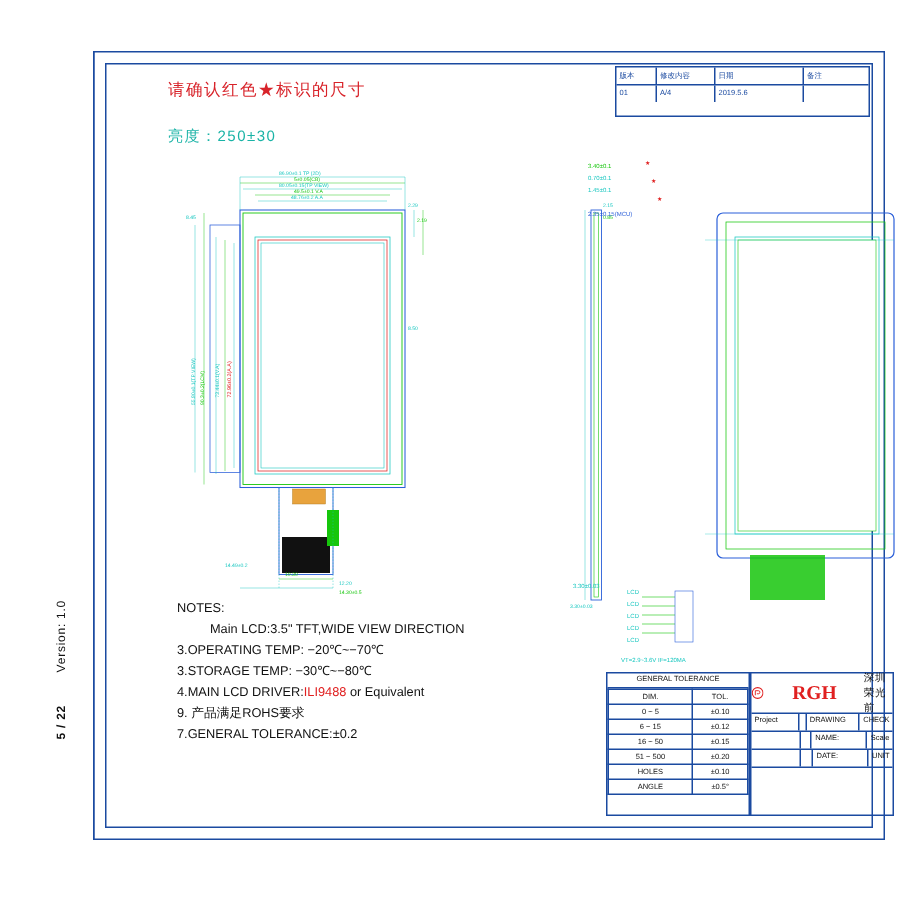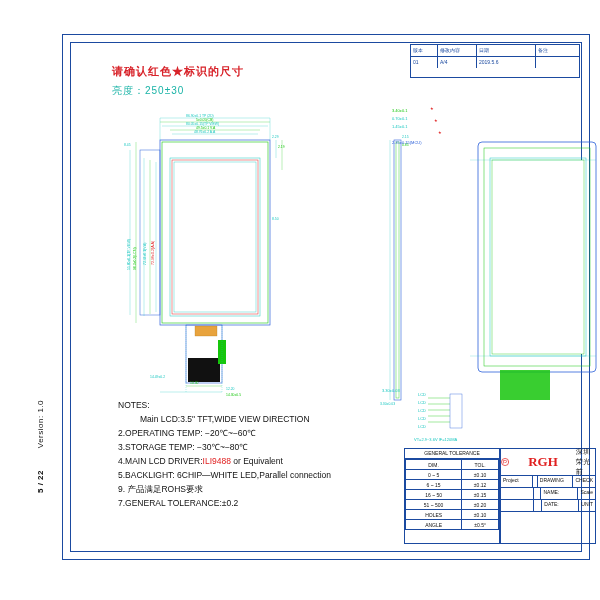--- a/index.html
+++ b/index.html
@@ -39,21 +39,21 @@
     font-size:5px;color:#1b4aa0;
   }
   .tb-rev{left:410px;top:44px;width:170px;height:34px;}
   .tb-rev .hdr{display:flex;height:11px;border-bottom:1px solid #1b4aa0;}
   .tb-rev .hdr>div{border-right:1px solid #1b4aa0;padding:2px 2px;font-size:5px;overflow:hidden;}
   .tb-rev .row{display:flex;height:11px;}
   .tb-rev .row>div{border-right:1px solid #1b4aa0;padding:2px;font-size:5px;overflow:hidden;}
   .c1{width:22px;} .c2{width:34px;} .c3{width:54px;} .c4{flex:1;border-right:none !important;}
   
   .red-note{
-    position:absolute;left:112px;top:64px;color:#d8232a;font-size:11px;font-weight:bold;
+    position:absolute;left:112px;top:52px;color:#d8232a;font-size:11px;font-weight:normal;
     letter-spacing:1px;
   }
   .bright-note{
     position:absolute;left:112px;top:84px;color:#19b3a6;font-size:10px;letter-spacing:1px;
   }
   
   .dwg{position:absolute;left:100px;top:100px;width:300px;height:300px;}
   .blue{stroke:#2b5fd9;fill:none;}
   .green{stroke:#16c60c;fill:none;}
   .cyan{stroke:#19c7c0;fill:none;}
@@ -238,24 +238,23 @@
   <div class="tinytxt" style="left:418px;top:400px;">LCD</div>
   <div class="tinytxt" style="left:418px;top:408px;">LCD</div>
   <div class="tinytxt" style="left:418px;top:416px;">LCD</div>
   <div class="tinytxt" style="left:418px;top:424px;">LCD</div>
   <div class="tinytxt" style="left:414px;top:437px;">VT=2.9~3.6V  IF=120MA</div>
   <div class="tinytxt" style="left:382px;top:388px;">3.30±0.03</div>
 
   <div class="notes">
     <div class="notes-line ttl">NOTES:</div>
     <div class="notes-line notes-indent">Main LCD:3.5" TFT,WIDE VIEW DIRECTION</div>
-    <div class="notes-line">2.OPERATING TEMP: −20℃~−60℃</div>
+    <div class="notes-line">3.OPERATING TEMP: −20℃~−70℃</div>
     <div class="notes-line">3.STORAGE TEMP: −30℃~−80℃</div>
     <div class="notes-line">4.MAIN LCD DRIVER:<span class="drv">ILI9488</span> or Equivalent</div>
-    <div class="notes-line">5.BACKLIGHT:  6CHIP—WHITE LED,Parallel connection</div>
     <div class="notes-line">9. 产品满足ROHS要求</div>
     <div class="notes-line">7.GENERAL TOLERANCE:±0.2</div>
   </div>
 
   <div class="tol">
     <div class="cap">GENERAL TOLERANCE</div>
     <table>
       <tbody>
           <tr>
         <td>DIM.</td>

